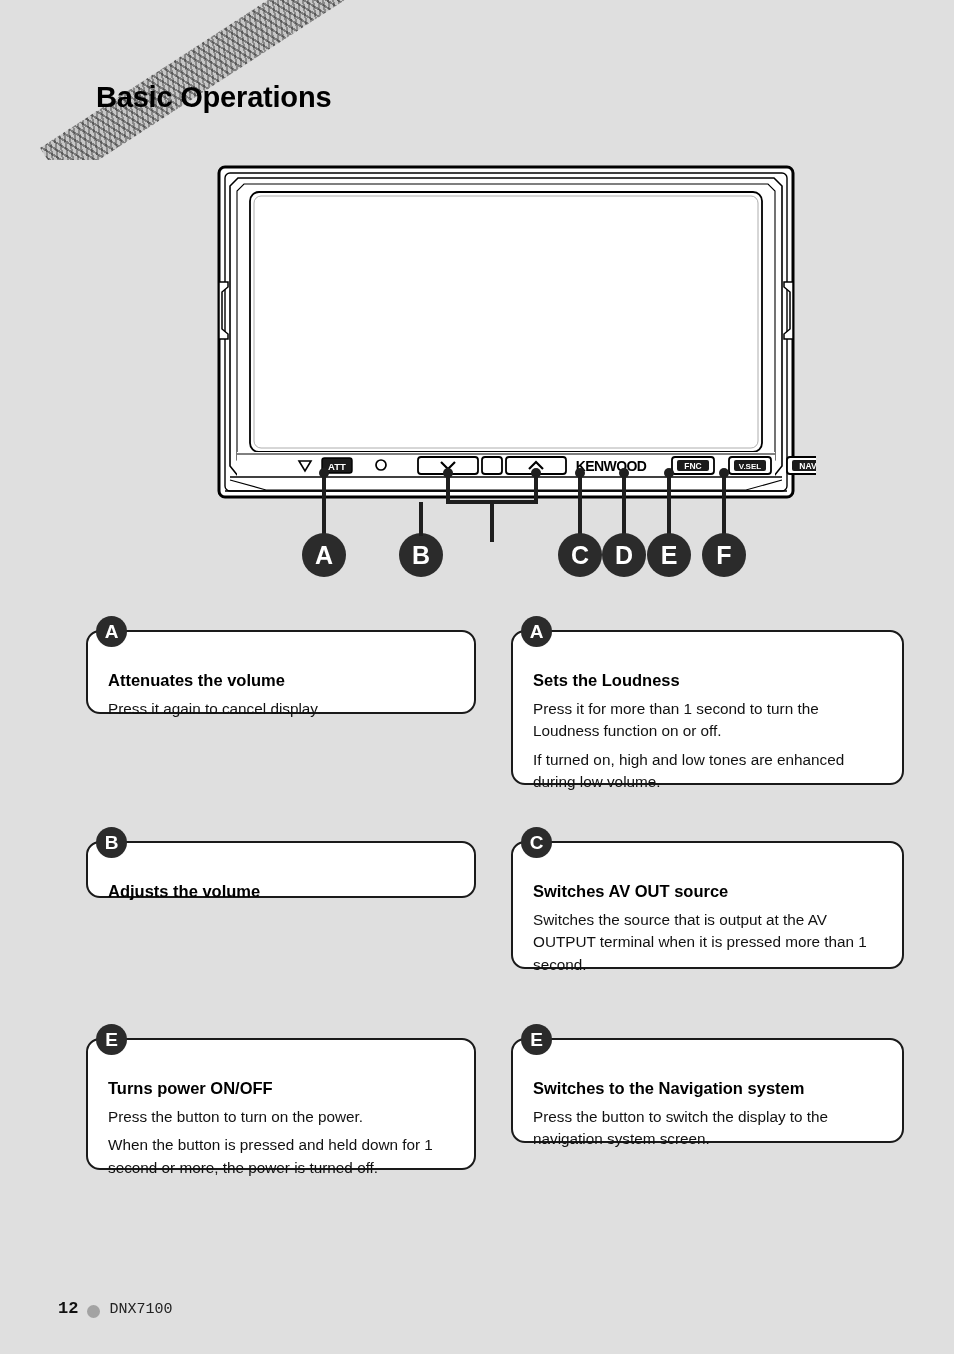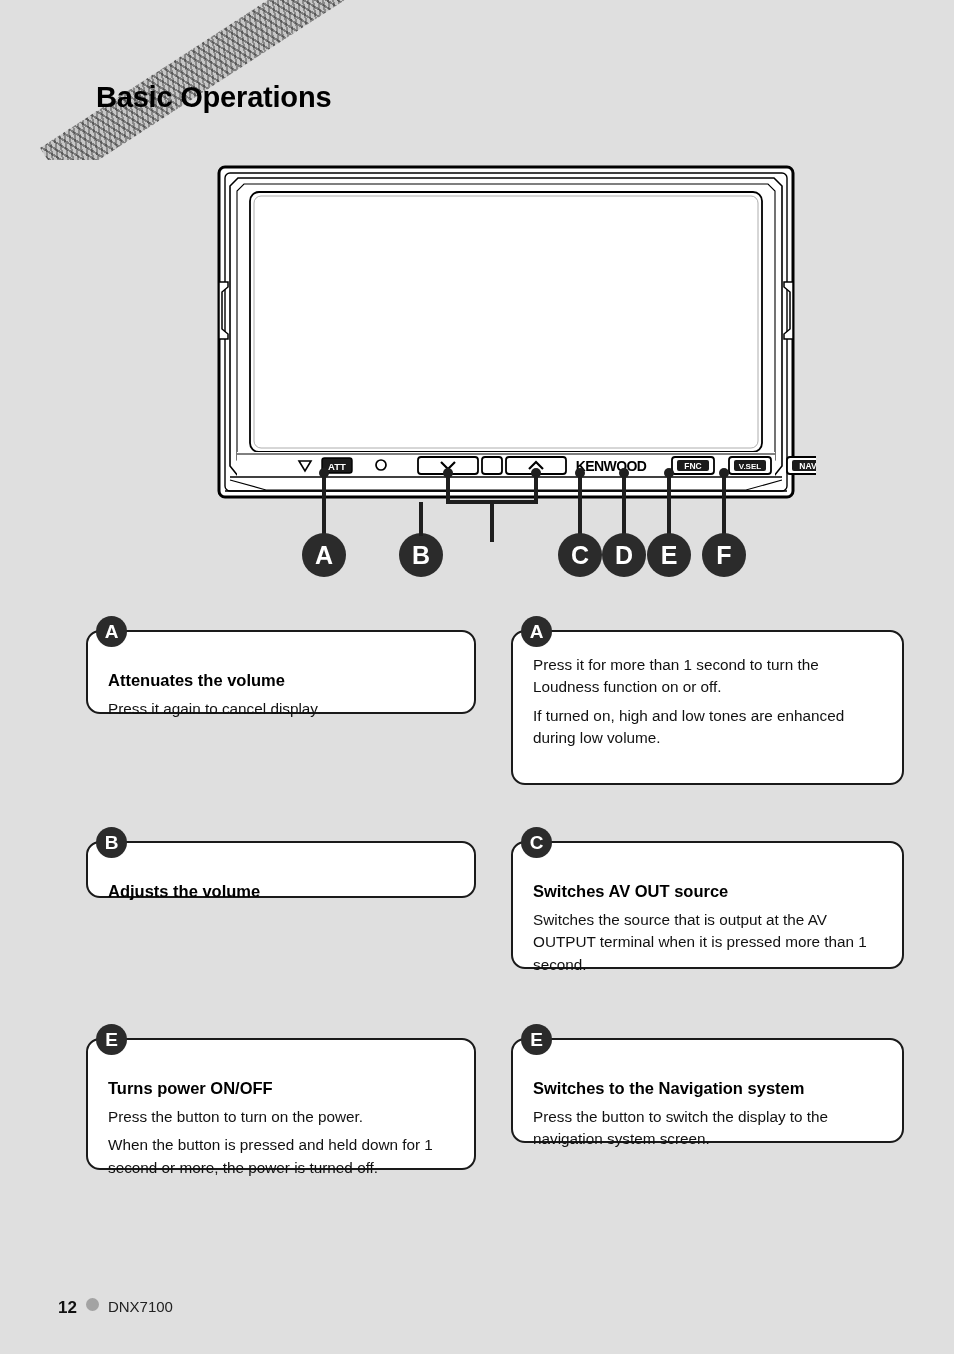--- a/index.html
+++ b/index.html
@@ -105,22 +105,23 @@
     line-height: 1.47;
   }
   .callout-para + .callout-para { margin-top: 6px; }
 
   
   #footer {
     position: absolute;
     left: 58px;
     bottom: 36px;
     display: flex;
-    align-items: flex-start;
+    align-items: flex-end;
     gap: 9px;
+    font-family: Liberation Mono, monospace;
   }
   #footer-page {
     font-size: 17px;
     font-weight: bold;
     color: #111;
   }
   #footer-dot {
     width: 13px;
     height: 13px;
     border-radius: 50%;
@@ -275,20 +276,21 @@
   <div class="callout-badge">A</div>
   <div class="callout-inner">
     <p class="callout-title">Attenuates the volume</p>
     <p class="callout-para">Press it again to cancel display.</p>
   </div>
 </div>
 
 <div class="callout" style="left:511px; top:630px; width:393px; height:155px;">
   <div class="callout-badge">A</div>
   <div class="callout-inner">
+    <p class="callout-title">Sets the Loudness</p>
     <p class="callout-para">Press it for more than 1 second to turn the Loudness function on or off.</p>
     <p class="callout-para">If turned on, high and low tones are enhanced during low volume.</p>
   </div>
 </div>
 
 <div class="callout" style="left:86px; top:841px; width:390px; height:57px;">
   <div class="callout-badge">B</div>
   <div class="callout-inner">
     <p class="callout-title">Adjusts the volume</p>
   </div>

